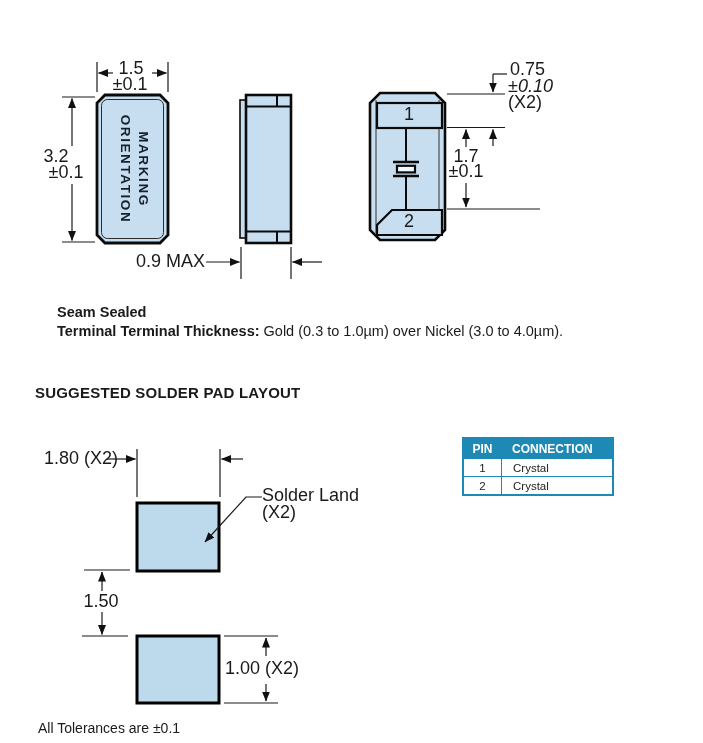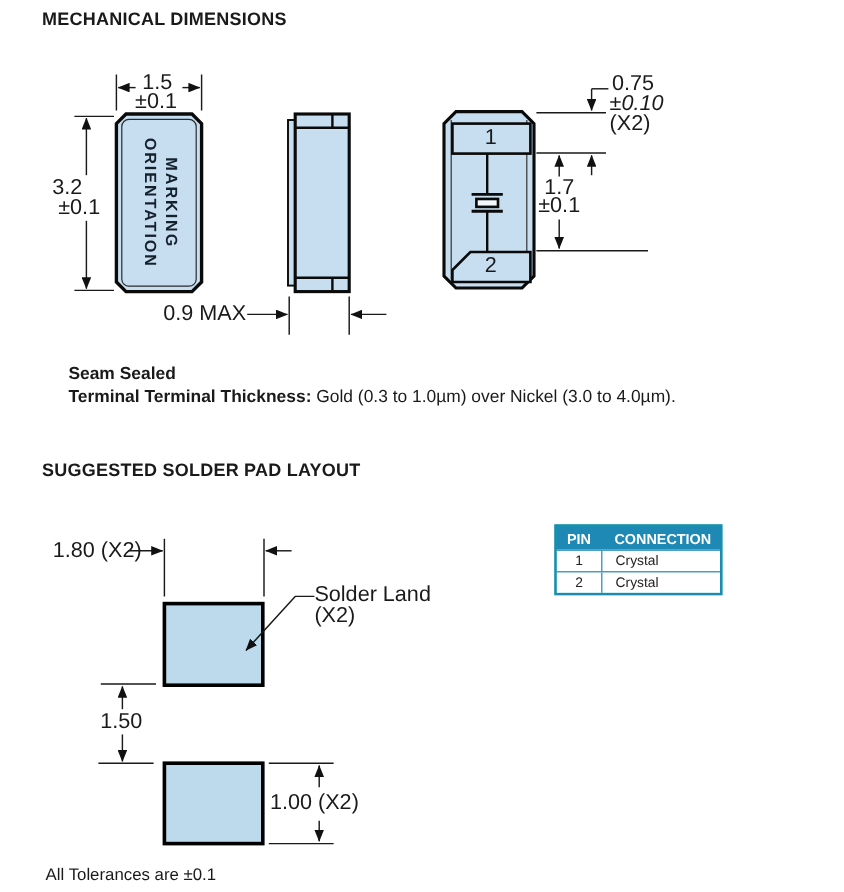--- a/index.html
+++ b/index.html
@@ -14,22 +14,22 @@
   .ctr { transform:translateX(-50%); text-align:center; }
   .note { font-size:14.5px; line-height:19px; }
   .b { font-weight:bold; }
   .small { font-size:14px; }
   .marking {
     position:absolute; left:62px; top:150px; width:141px; height:38px;
     transform:rotate(90deg); text-align:center;
     font-size:13.5px; font-weight:bold; letter-spacing:1.6px; line-height:18px; color:#14202c;
   }
   .pin-table {
-    position:absolute; left:462px; top:437px; width:140px;
-    border:2px solid #1e89b4; background:#14b8a6; box-sizing:border-box;
+    position:absolute; left:462px; top:437px; width:152px;
+    border:2px solid #1e89b4; background:#86efac; box-sizing:border-box;
   }
   .pt-head { display:flex; background:#1e89b4; color:#ffffff; font-weight:bold;
     font-size:12px; height:19px; align-items:center; }
   .pt-row { display:flex; background:#ffffff; font-size:11.5px; height:17px;
     align-items:center; border-top:1px solid #1e89b4; color:#222; }
   .pt-c1 { width:37px; text-align:center; align-self:stretch; display:flex;
     align-items:center; justify-content:center; }
   .pt-row .pt-c1 { border-right:1px solid #1e89b4; }
   .pt-c2 { padding-left:11px;text-align:center; }
 </style>
@@ -100,21 +100,20 @@
       <polyline points="262,497 246,497 205,542" marker-end="url(#ah)"></polyline>
       <path d="M84,570 H130 M82,636 H128"></path>
       <line x1="102" y1="591" x2="102" y2="572" marker-end="url(#ah)"></line>
       <line x1="102" y1="612" x2="102" y2="634.5" marker-end="url(#ah)"></line>
       <path d="M224,636 H278 M224,703 H278"></path>
       <line x1="266" y1="656" x2="266" y2="638" marker-end="url(#ah)"></line>
       <line x1="266" y1="684" x2="266" y2="701" marker-end="url(#ah)"></line>
     </g>
   </svg>
 
-  <div class="t h1" style="left:35px; top:8px;">MECHANICAL DIMENSIONS</div>
 
   <div class="marking">
     <div>MARKING</div>
     <div>ORIENTATION</div>
   </div>
   <div class="t dim ctr" style="left:131px; top:61px;">1.5</div>
   <div class="t dim ctr" style="left:130px; top:77px;">±0.1</div>
   <div class="t dim ctr" style="left:56px; top:149px;">3.2</div>
   <div class="t dim ctr" style="left:66px; top:165px;">±0.1</div>
 

